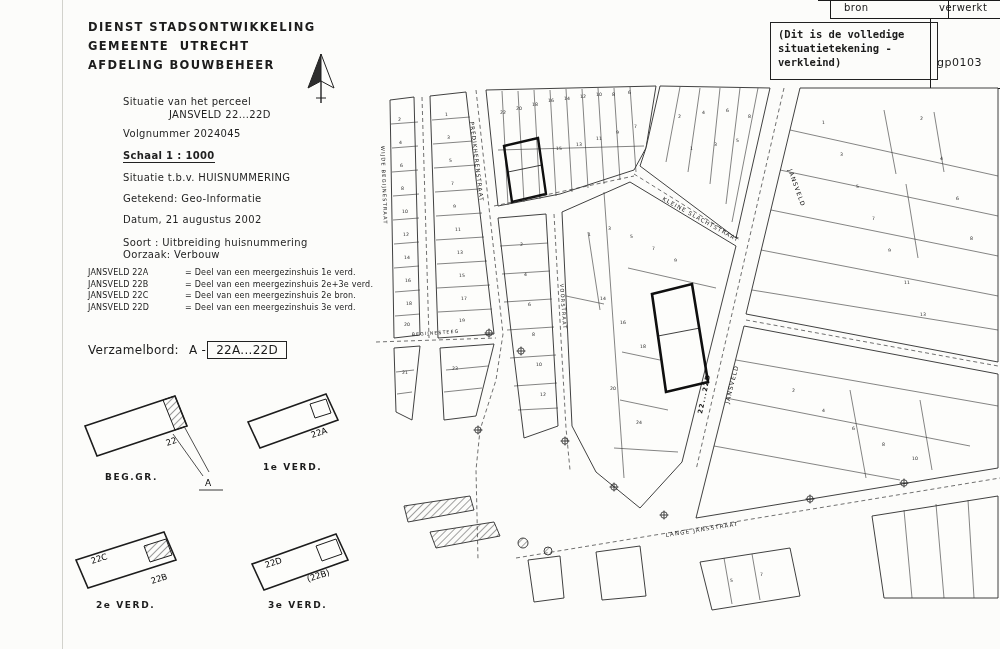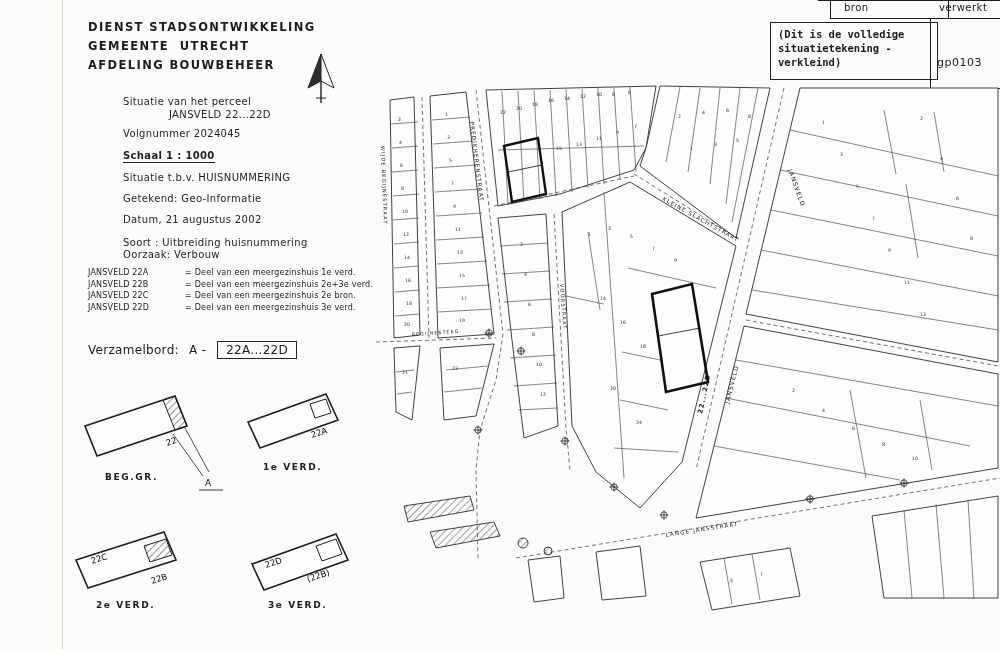--- a/index.html
+++ b/index.html
@@ -15,21 +15,21 @@
             border:1.6px solid #222;border-radius:0;padding:4px 7px;
             font-family:"DejaVu Sans Mono",monospace;font-weight:bold;font-size:10.5px;line-height:14px;}
   .code{font-size:11px;letter-spacing:.5px;}
   
   .title-line{font-size:11.5px;font-weight:600;letter-spacing:1.4px;line-height:19px;white-space:pre;}
   .meta{font-size:10px;letter-spacing:.35px;color:#1f1f1f;margin-left:35px;}
   .u{border-bottom:1px solid #222;padding-bottom:1px;font-weight:bold;}
   .addr{font-size:8px;line-height:11.5px;letter-spacing:.2px;}
   .addr-name{display:inline-block;width:97px;}
   .vz{display:flex;align-items:center;font-size:12px;letter-spacing:.3px;}
-  .vz-box{border:1.2px solid #222;padding:1px 8px;margin-left:11px;}
+  .vz-box{border:1.2px solid #222;padding:1px 8px;margin-left:1px;}
   .caption{font-size:9px;letter-spacing:1.6px;font-weight:600;}
   svg{position:absolute;}
   svg text{font-family:"DejaVu Sans",sans-serif;}
 </style>
 </head>
 <body>
 
 <div class="sheet">
 
   <div class="fold"></div>

